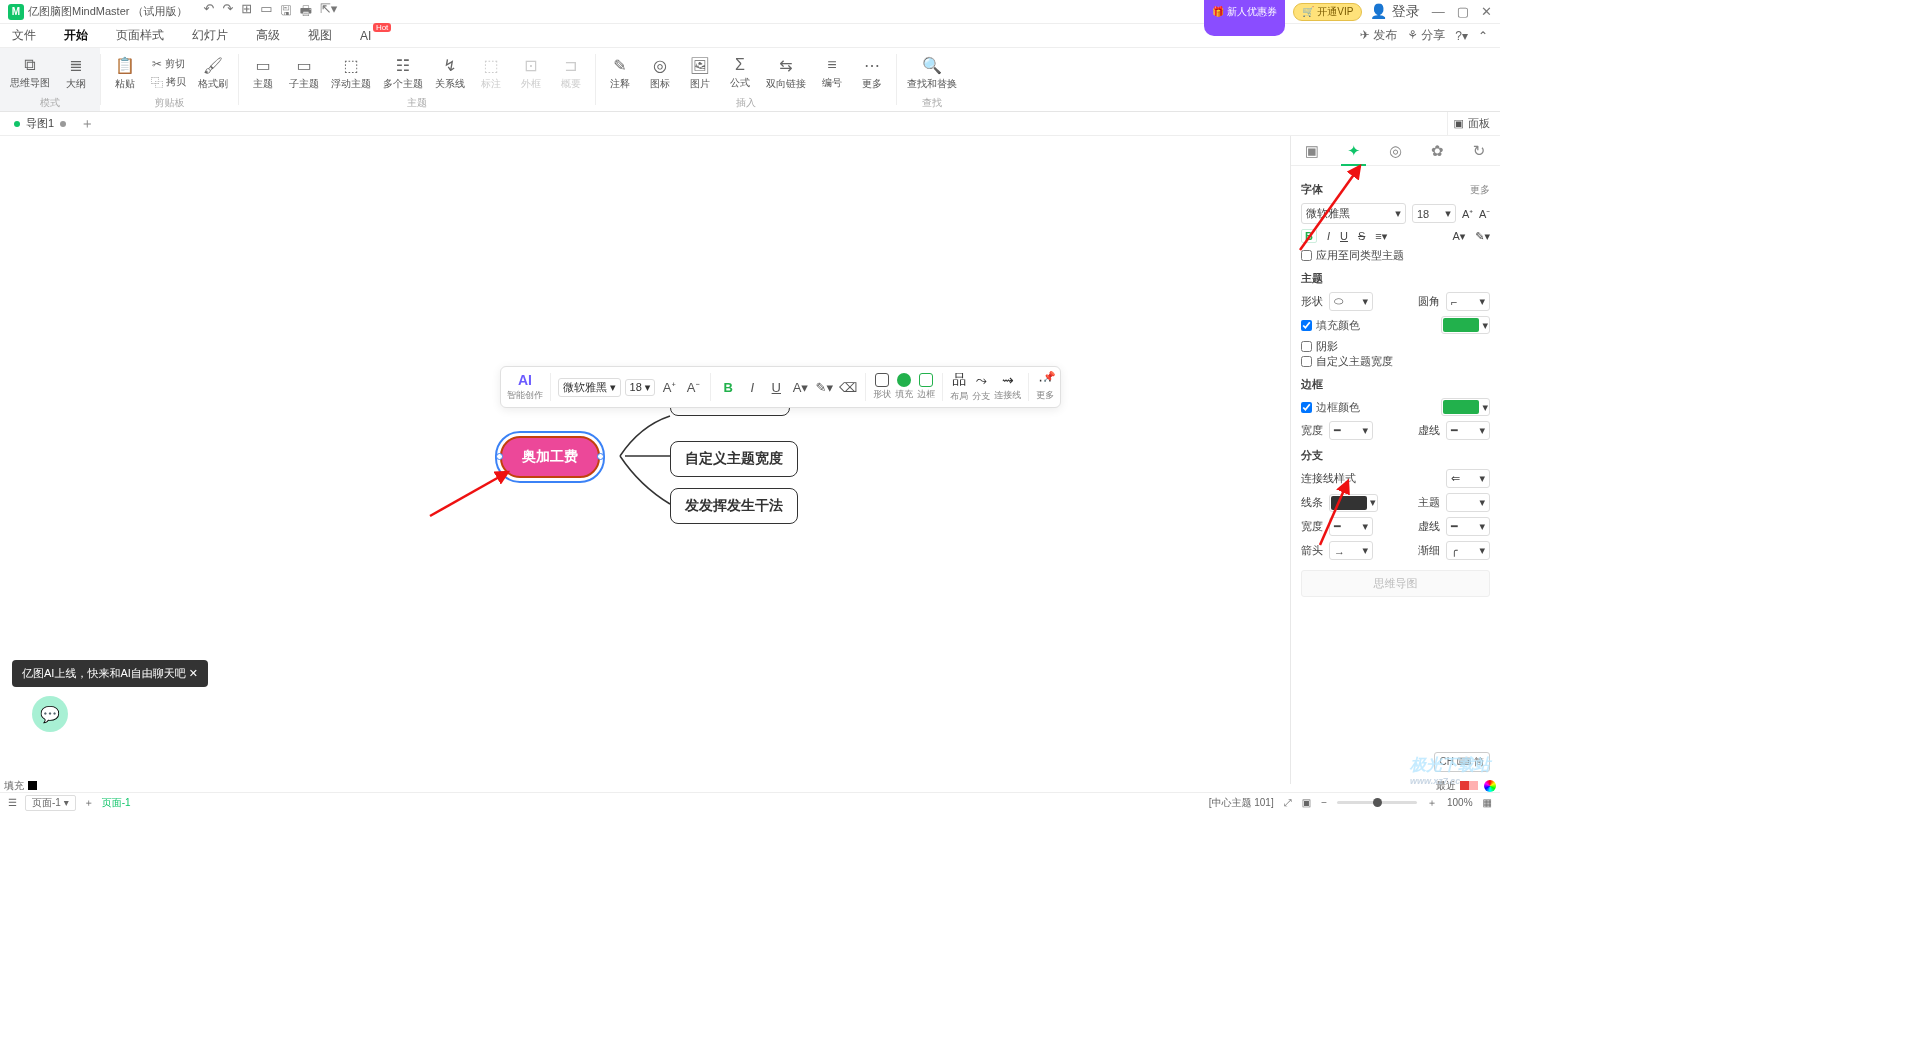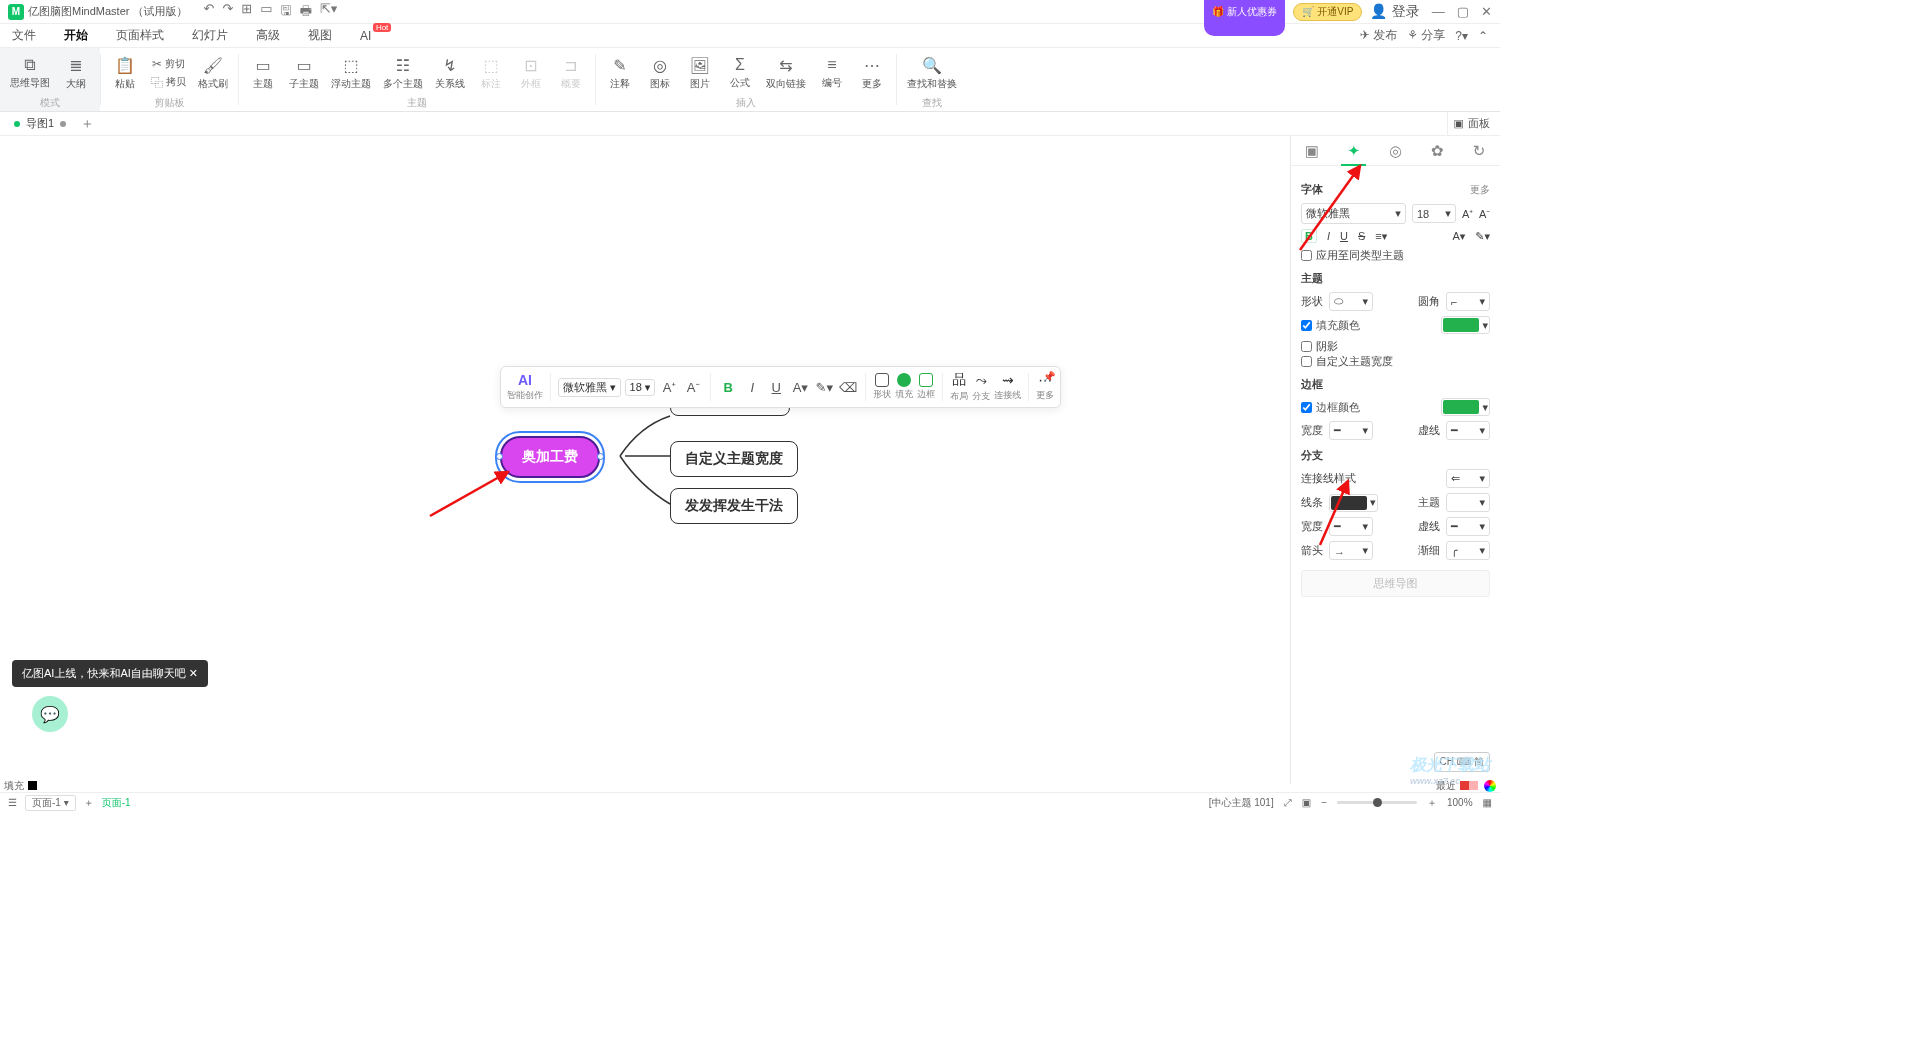--- a/index.html
+++ b/index.html
@@ -43,21 +43,21 @@
 .doctab .mod { width: 6px; height: 6px; background: #999; border-radius: 50%; }
 .addtab { color: #888; font-size: 14px; margin-left: 4px; cursor: pointer; }
 .doctabs .rightbtn { margin-left: auto; font-size: 11px; color: #555; padding: 0 6px; border-left: 1px solid #eee; height: 100%; display: flex; align-items: center; gap: 4px; }
 
 
 .workspace { display: flex; height: 648px; }
 .canvas { flex: 1; position: relative; background: #fff; overflow: hidden; }
 
 
 .node { position: absolute; border: 1px solid #333; border-radius: 8px; background: #fff; padding: 8px 14px; font-size: 14px; font-weight: 600; text-align: center; }
-.node.main { background: #d946ef; color: #fff; border: 2px solid #4c1d95; border-radius: 20px; padding: 10px 20px; }
+.node.main { background: #ec4899; color: #fff; border: 2px solid #c2410c; border-radius: 20px; padding: 10px 20px; }
 .node.selected { outline: 2px solid #3b82f6; outline-offset: 3px; }
 .selhandle { position:absolute; width:7px;height:7px;border:1px solid #3b82f6;background:#fff;border-radius:50%; }
 svg.links { position: absolute; top:0; left:0; pointer-events:none; }
 
 
 .floatbar { position: absolute; display: flex; align-items: center; background: #fff; border: 1px solid #e0e0e0; border-radius: 6px; box-shadow: 0 2px 10px rgba(0,0,0,.08); padding: 4px 6px; gap: 4px; }
 .floatbar .col { display:flex; flex-direction:column; align-items:center; gap:1px; }
 .floatbar .col .lbl { font-size:9px; color:#888; }
 .fbtn { min-width:20px;height:22px;display:flex;align-items:center;justify-content:center;cursor:pointer;font-size:13px;color:#555;border-radius:3px; }
 .fbtn.green { color:#22b14c; font-weight:bold; }

